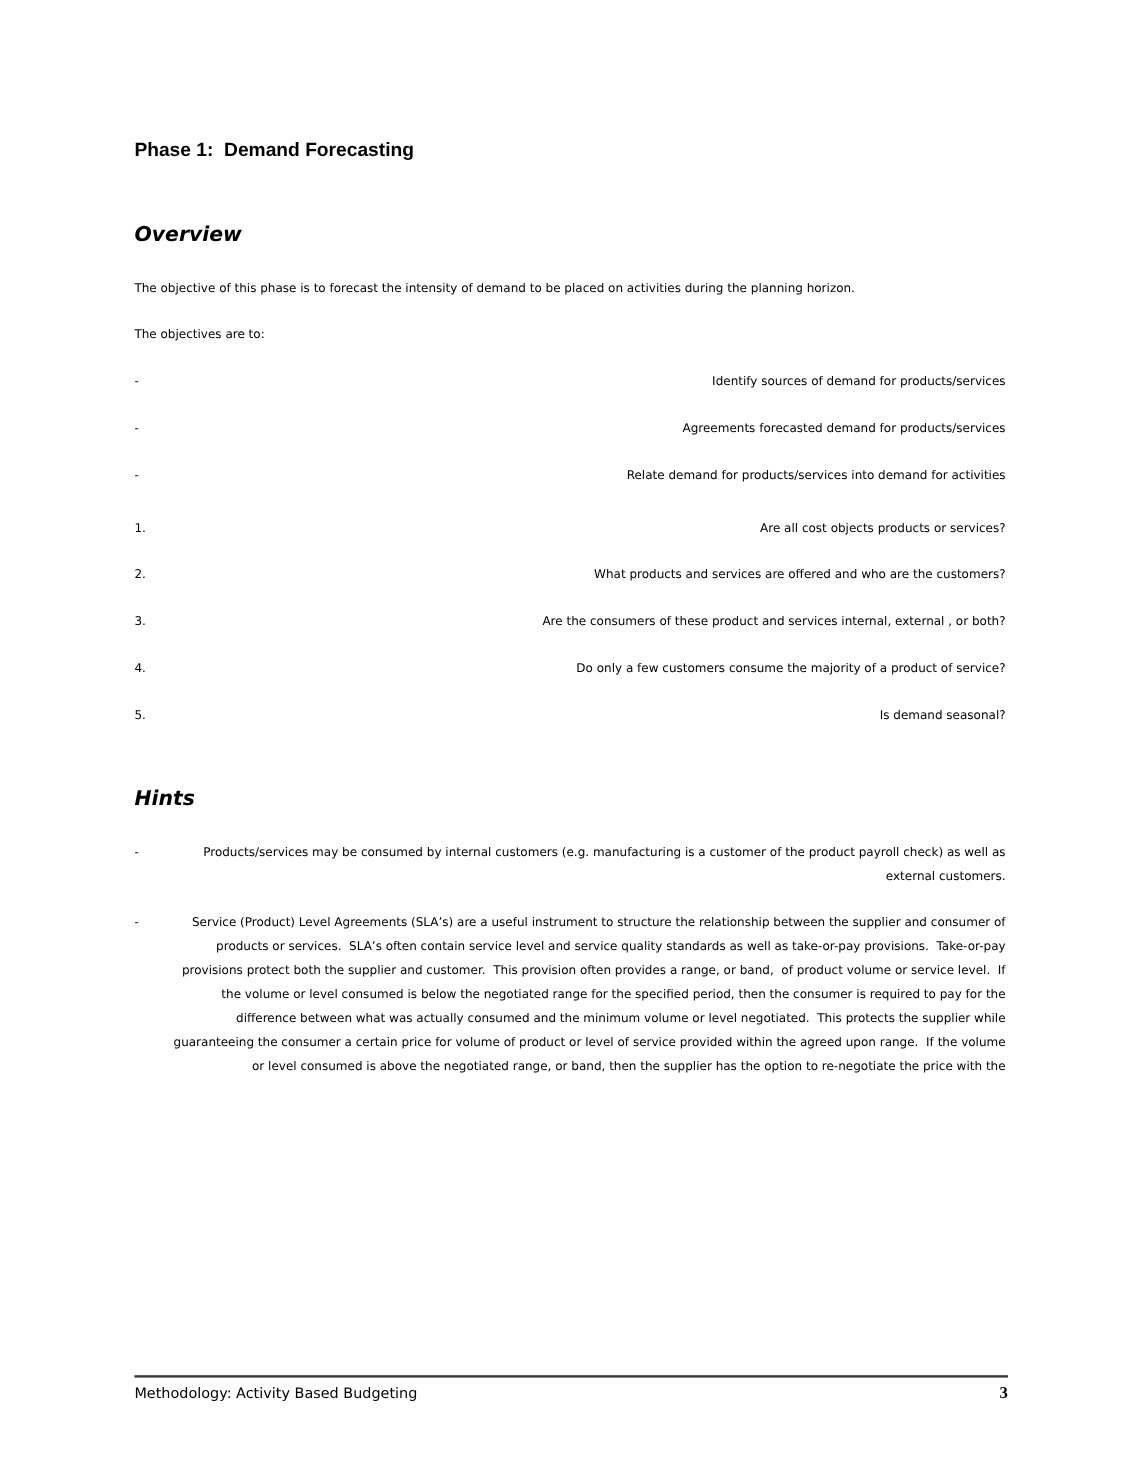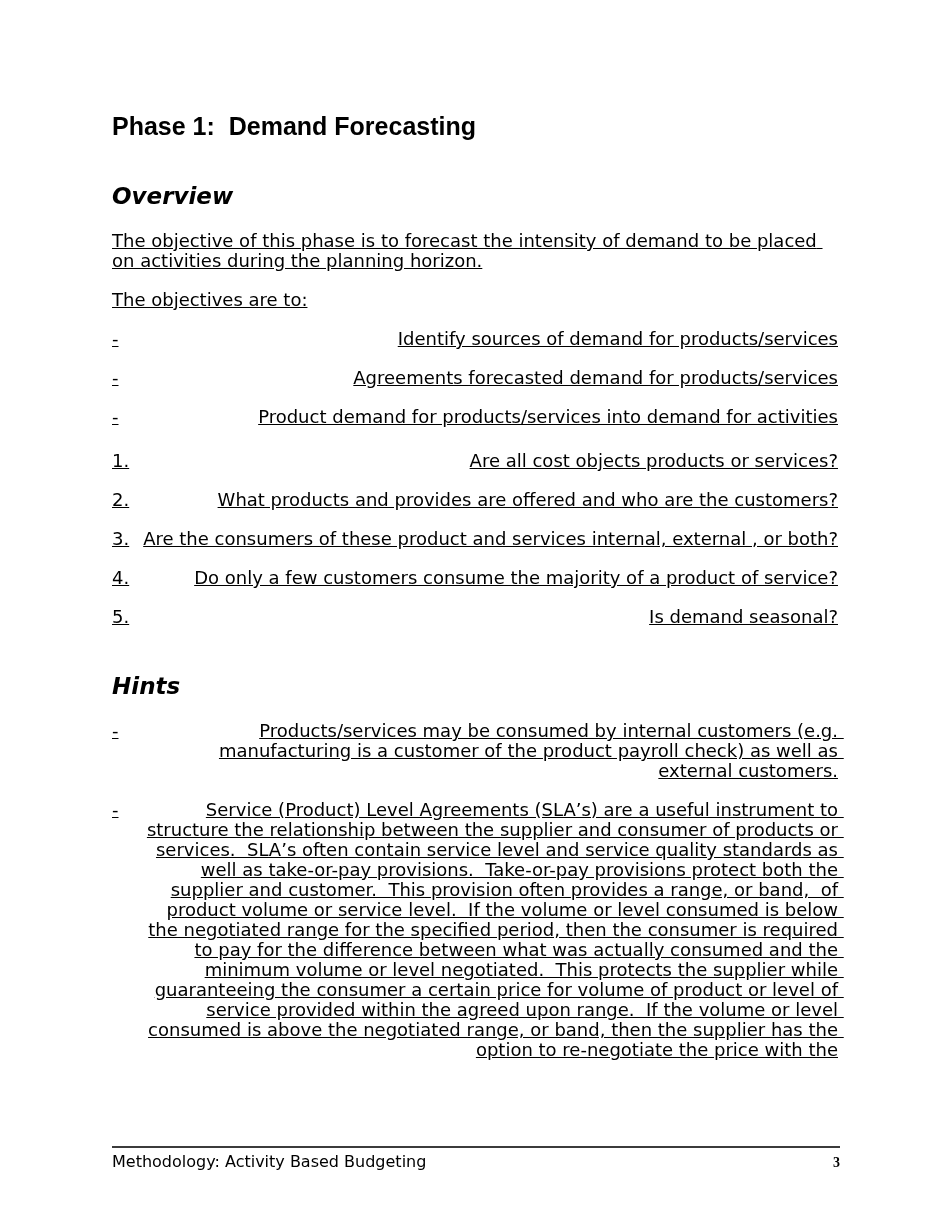--- a/index.html
+++ b/index.html
@@ -13,39 +13,38 @@
   }
   .content {
     margin-left: 112px;
     width: 726px;
     padding-top: 113px;
   }
   h1 {
     margin: 0;
     font-family: "Liberation Sans", sans-serif;
     font-weight: bold;
-    font-size: 25px;
+    font-size: 16px;
     line-height: 26px;
     white-space: pre-wrap;
   }
   h2 {
     margin: 0;
     font-family: "DejaVu Sans", sans-serif;
     font-weight: bold;
     font-style: italic;
-    font-size: 23px;
+    font-size: 17px;
     line-height: 22px;
   }
   h2.overview-heading  { margin-top: 46px; }
   h2.questions-heading { margin-top: 59px; }
   h2.hints-heading     { margin-top: 48px; }
   p, li {
-    font-size: 18px;
+    font-size: 10px;
     line-height: 20px;
-    text-decoration: underline;
   }
   p { margin: 0; white-space: pre-wrap; }
   p.intro   { margin-top: 24px; }
   p.lead-in { margin-top: 19px; }
   ul, ol { margin: 0; padding: 0; list-style: none; }
   li {
     display: flex;
     margin-top: 19px;
   }
   li.first-after-heading { margin-top: 24px; }
@@ -68,21 +67,21 @@
     border-top: 2px solid #3b3b3b;
     height: 0;
   }
   .footer-row {
     display: flex;
     justify-content: space-between;
     align-items: baseline;
     margin-top: 6px;
   }
   .footer-left {
-    font-size: 16px;
+    font-size: 12px;
     line-height: 15px;
   }
   .footer-page-number {
     font-family: "Liberation Serif", serif;
     font-weight: bold;
     font-size: 14px;
     line-height: 15px;
   }
 </style>
 </head>
@@ -100,34 +99,34 @@
       <li>
         <span class="marker">-</span>
         <span class="li-text">Identify sources of demand for products/services</span>
       </li>
       <li>
         <span class="marker">-</span>
         <span class="li-text">Agreements forecasted demand for products/services</span>
       </li>
       <li>
         <span class="marker">-</span>
-        <span class="li-text">Product demand for products/services into demand for activities</span>
+        <span class="li-text">Relate demand for products/services into demand for activities</span>
       </li>
     </ul>
   </section>
 
   <section>
     <ol>
       <li class="first-after-heading">
         <span class="marker">1.</span>
         <span class="li-text">Are all cost objects products or services?</span>
       </li>
       <li>
         <span class="marker">2.</span>
-        <span class="li-text">What products and provides are offered and who are the customers?</span>
+        <span class="li-text">What products and services are offered and who are the customers?</span>
       </li>
       <li>
         <span class="marker">3.</span>
         <span class="li-text">Are the consumers of these product and services internal, external , or both?</span>
       </li>
       <li>
         <span class="marker">4.</span>
         <span class="li-text">Do only a few customers consume the majority of a product of service?</span>
       </li>
       <li>

